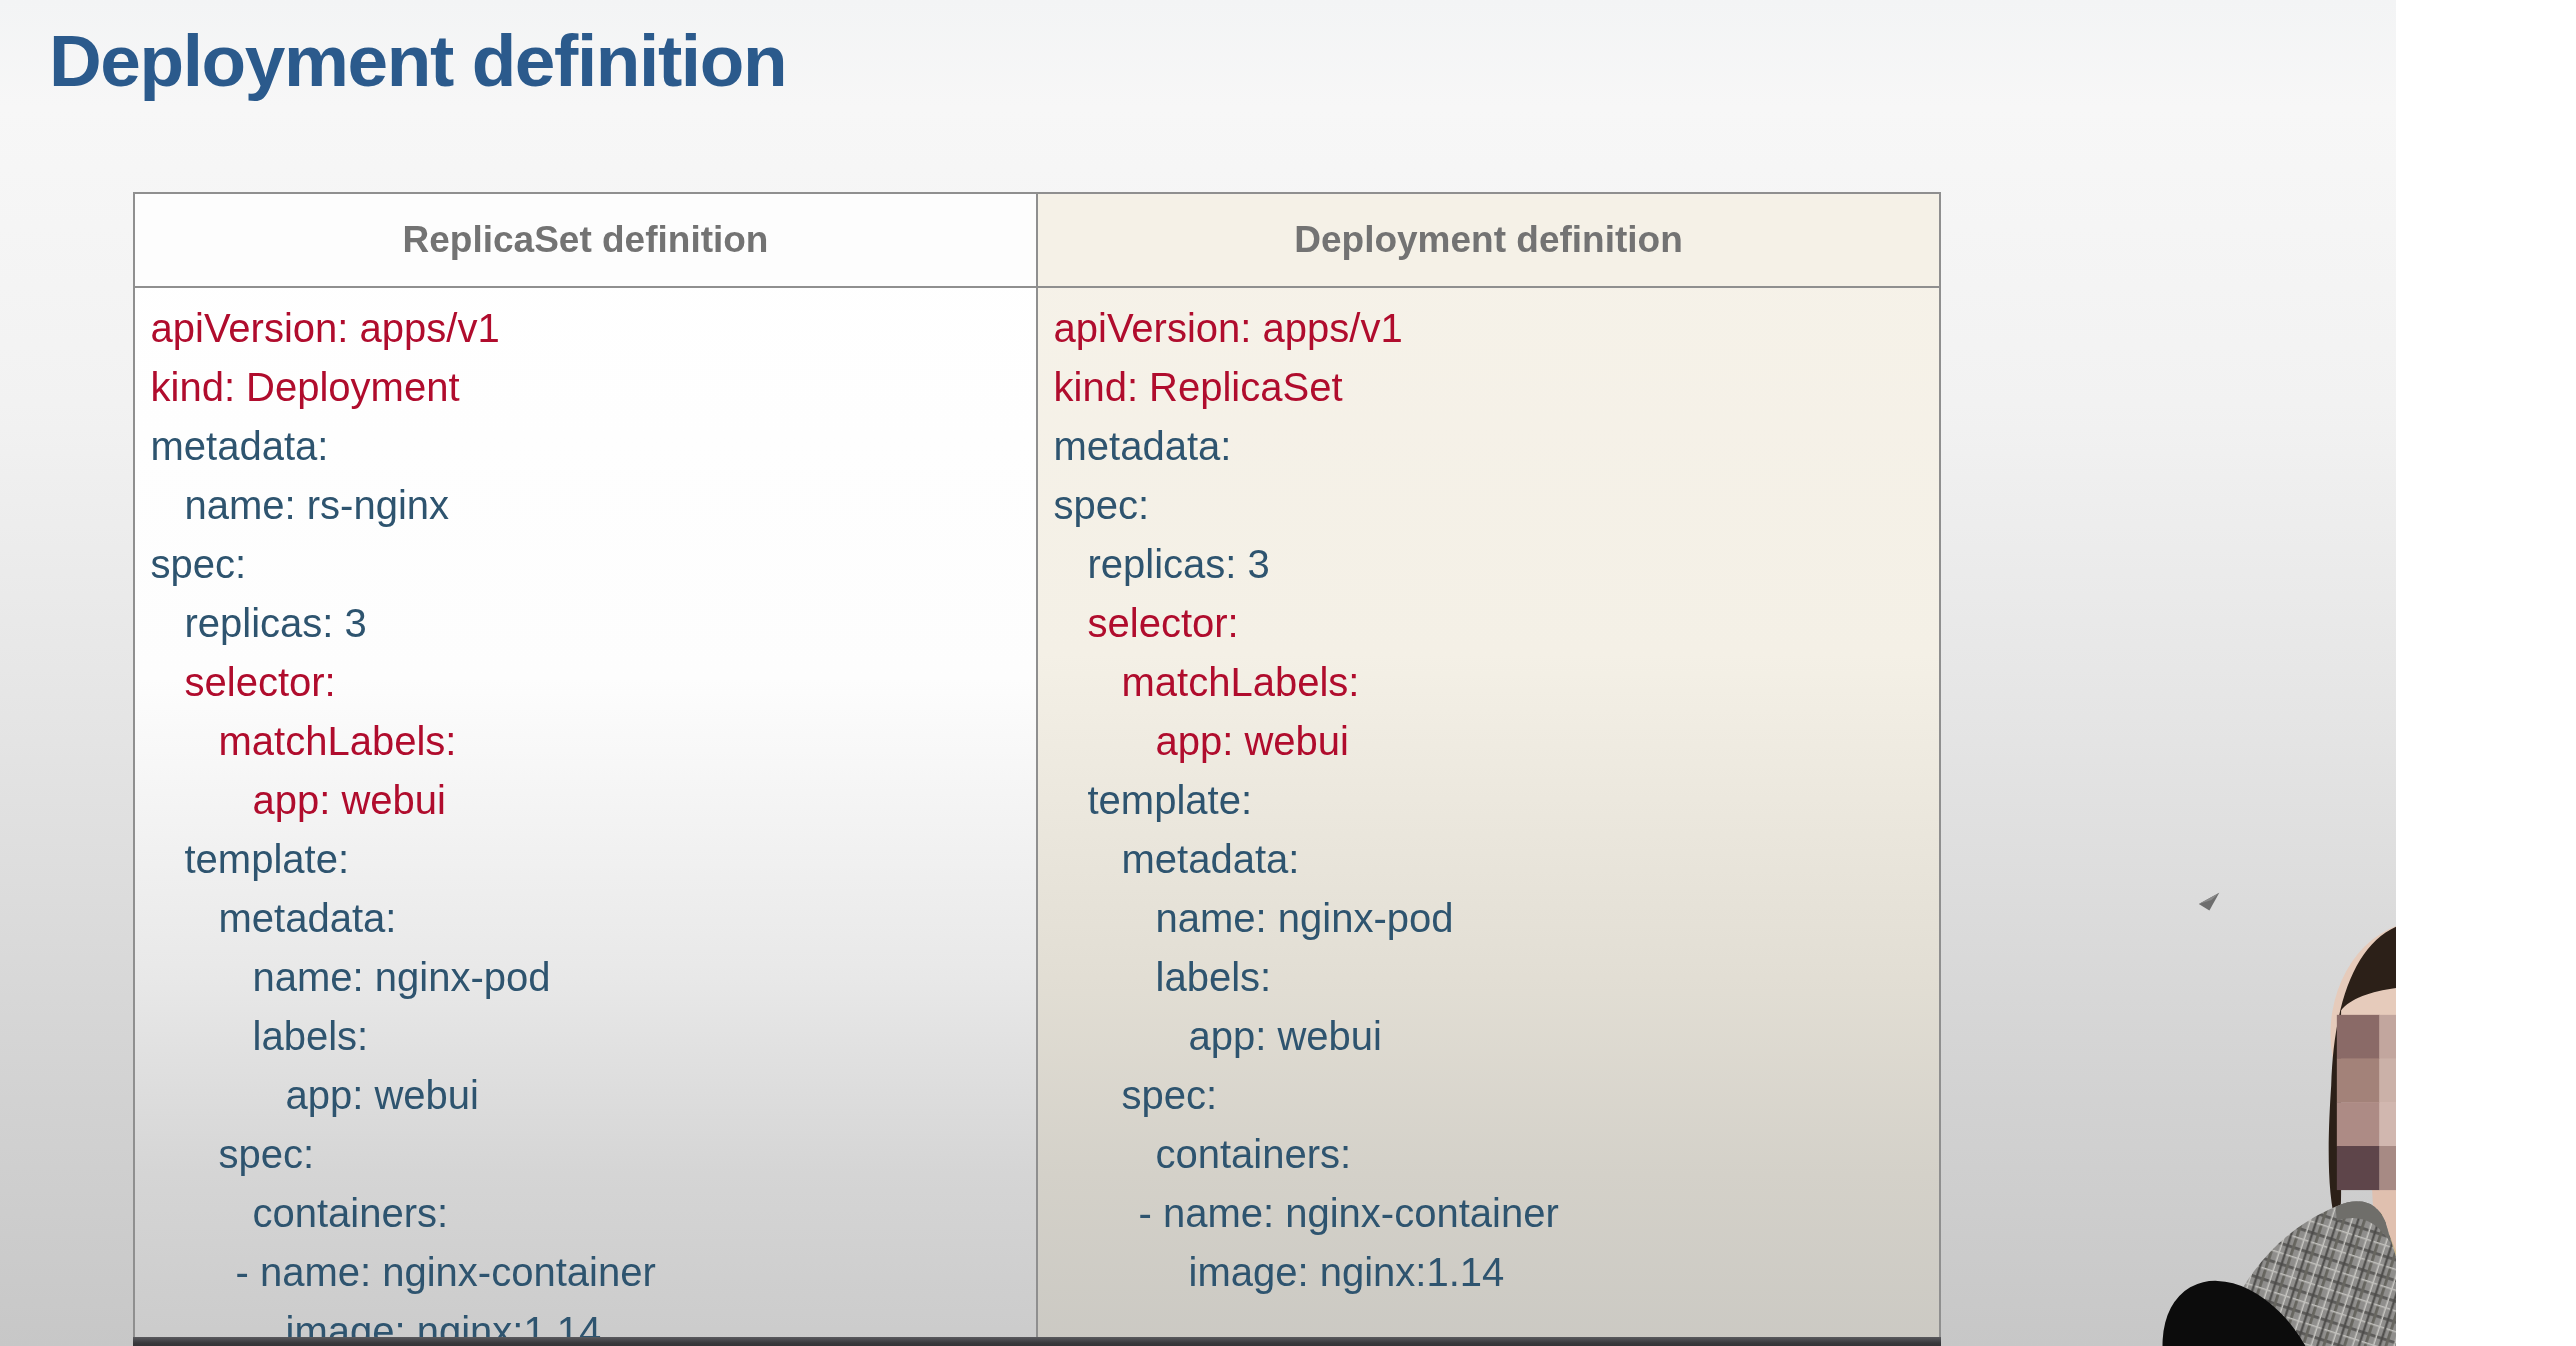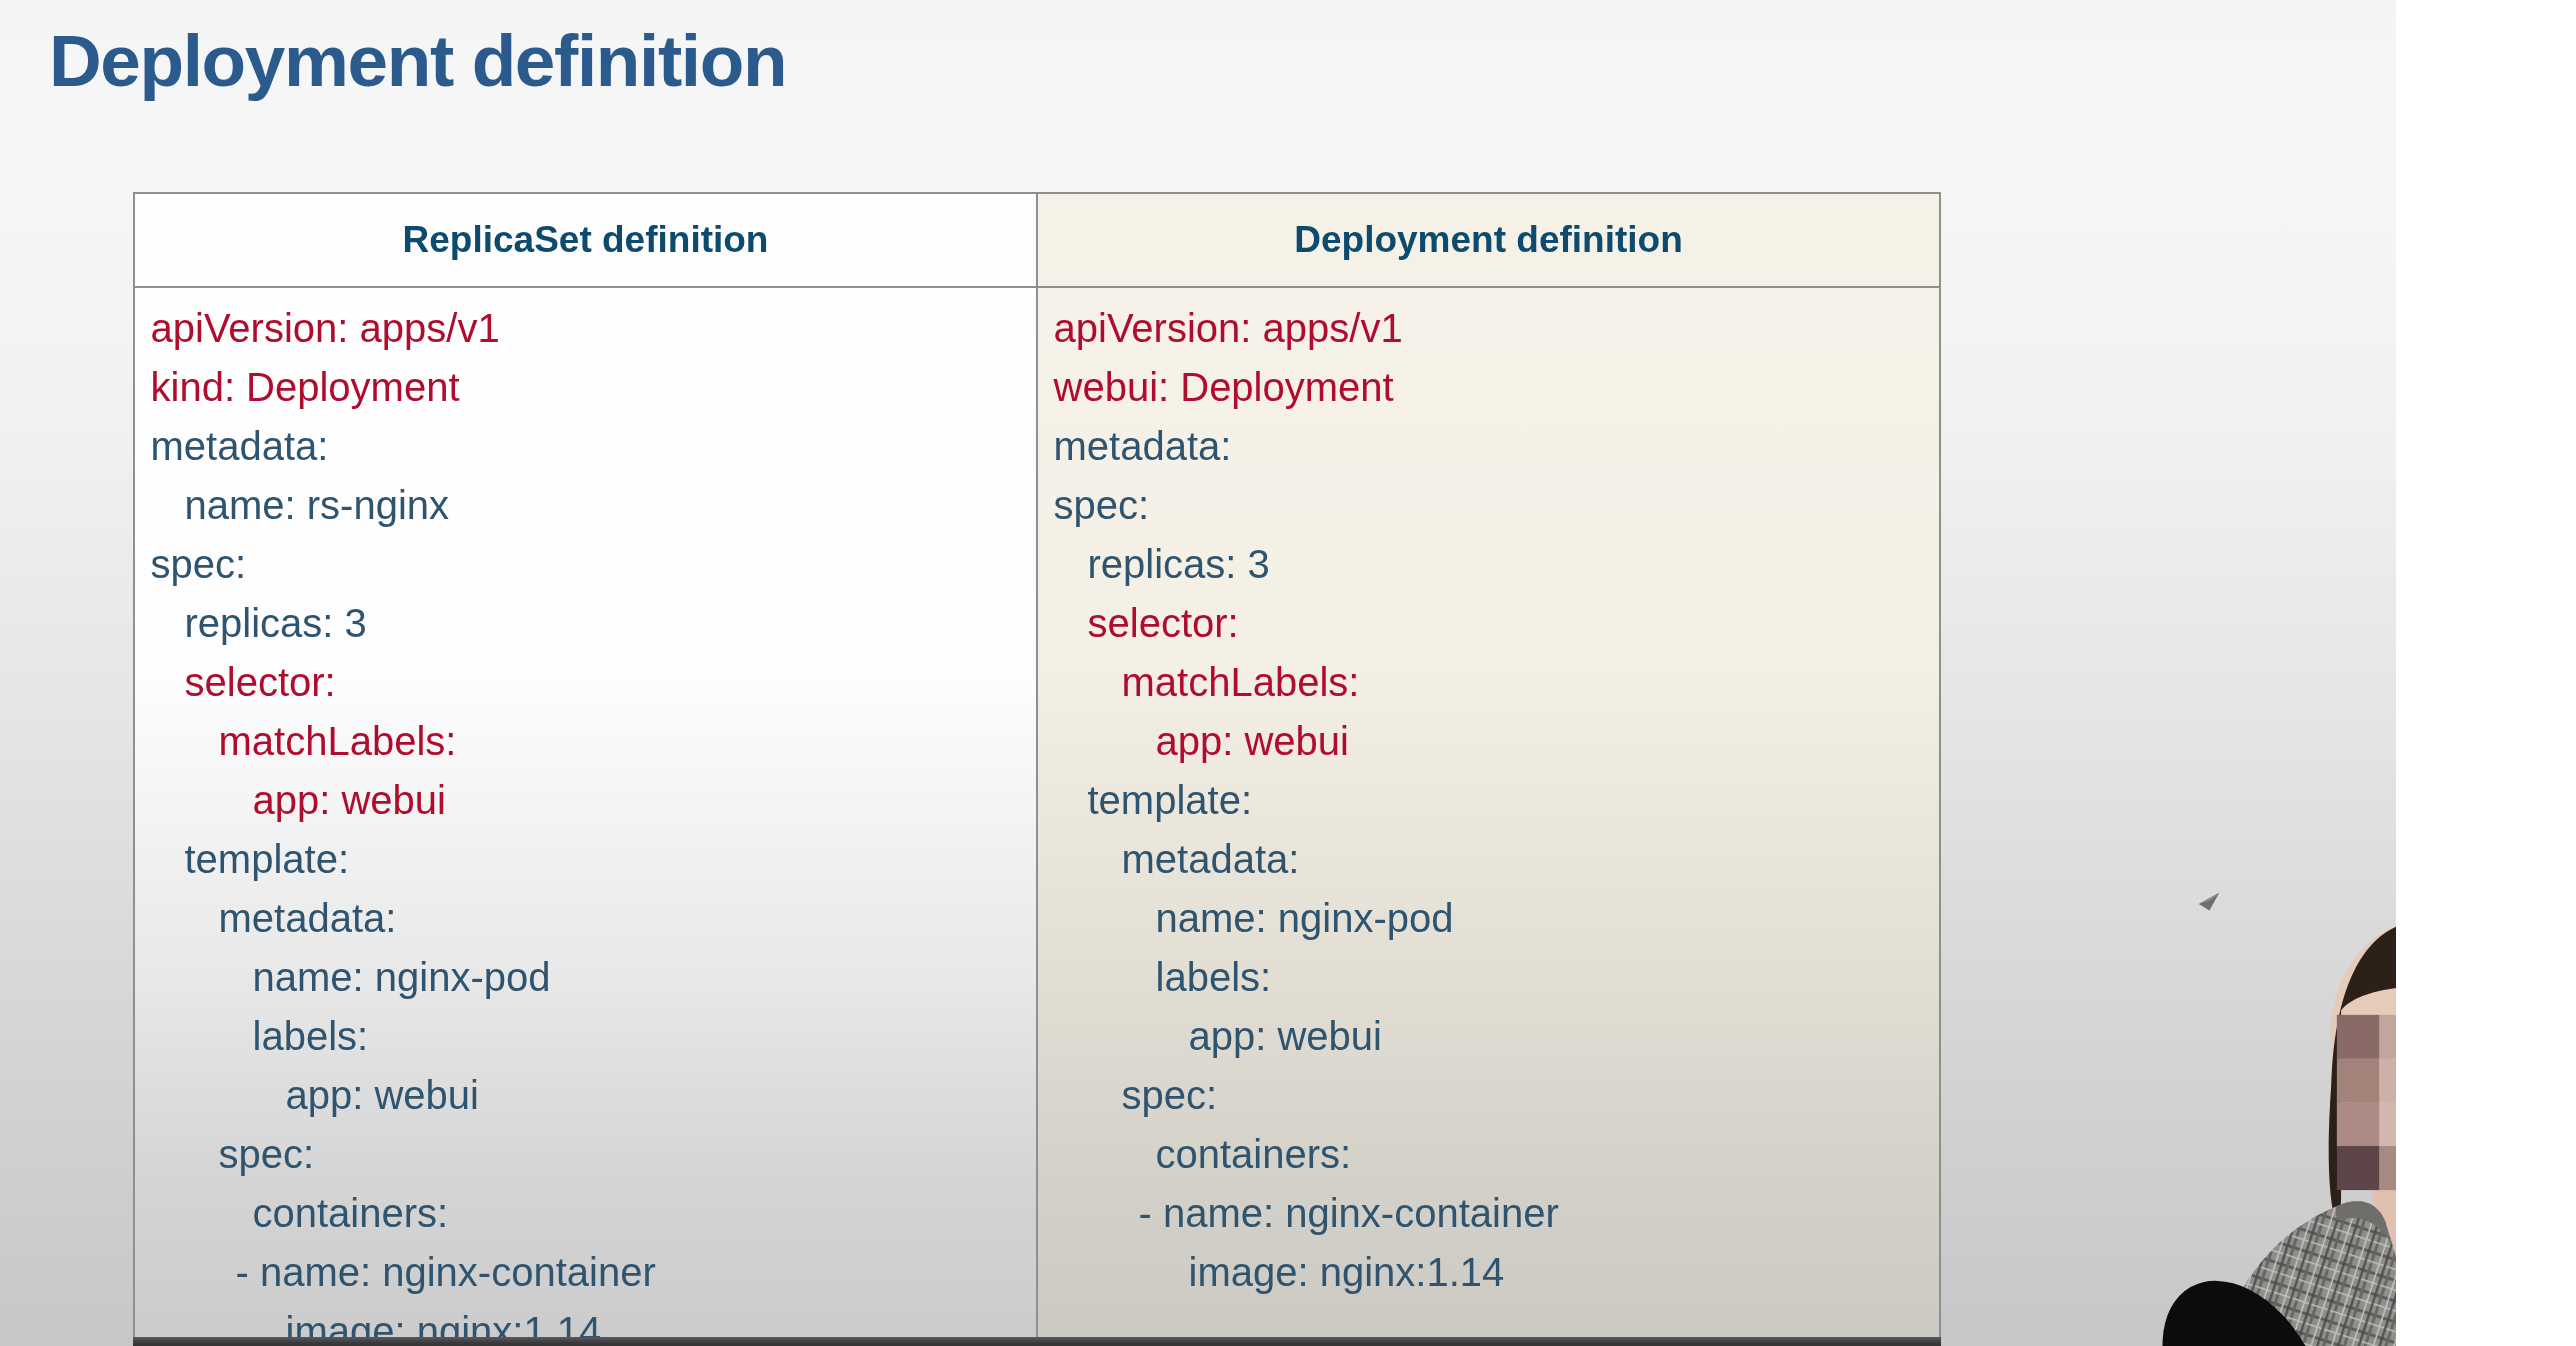--- a/index.html
+++ b/index.html
@@ -55,21 +55,21 @@
   }
   .col-header {
     height: 92px;
     flex: 0 0 92px;
     border-bottom: 2.1px solid #8f8f8f;
     display: flex;
     align-items: center;
     justify-content: center;
     font-size: 37px;
     font-weight: bold;
-    color: #0c4a6e;
+    color: #737373;
   }
   .cmp-col.left .col-header  { background: #fdfdfd; }
   .cmp-col.right .col-header { background: #f5f1e7; }
   .col-body {
     flex: 1;
     padding: 10.6px 0 0 15.5px;
     font-size: 40px;
     line-height: 59px;
     overflow: hidden;
     border-radius: 8px;
@@ -131,21 +131,21 @@
           <div class="yaml-line blue" style="padding-left: 68px;">spec:</div>
           <div class="yaml-line blue" style="padding-left: 102px;">containers:</div>
           <div class="yaml-line blue" style="padding-left: 85px;">- name: nginx-container</div>
           <div class="yaml-line blue" style="padding-left: 135px;">image: nginx:1.14</div>
         </div>
     </div>
     <div class="cmp-col right">
       <div class="col-header">Deployment definition</div>
       <div class="col-body">
           <div class="yaml-line red" style="padding-left: 0px;">apiVersion: apps/v1</div>
-          <div class="yaml-line red" style="padding-left: 0px;">webui: Deployment</div>
+          <div class="yaml-line red" style="padding-left: 0px;">kind: ReplicaSet</div>
           <div class="yaml-line blue" style="padding-left: 0px;">metadata:</div>
           <div class="yaml-line blue" style="padding-left: 0px;">spec:</div>
           <div class="yaml-line blue" style="padding-left: 34px;">replicas: 3</div>
           <div class="yaml-line red" style="padding-left: 34px;">selector:</div>
           <div class="yaml-line red" style="padding-left: 68px;">matchLabels:</div>
           <div class="yaml-line red" style="padding-left: 102px;">app: webui</div>
           <div class="yaml-line blue" style="padding-left: 34px;">template:</div>
           <div class="yaml-line blue" style="padding-left: 68px;">metadata:</div>
           <div class="yaml-line blue" style="padding-left: 102px;">name: nginx-pod</div>
           <div class="yaml-line blue" style="padding-left: 102px;">labels:</div>

